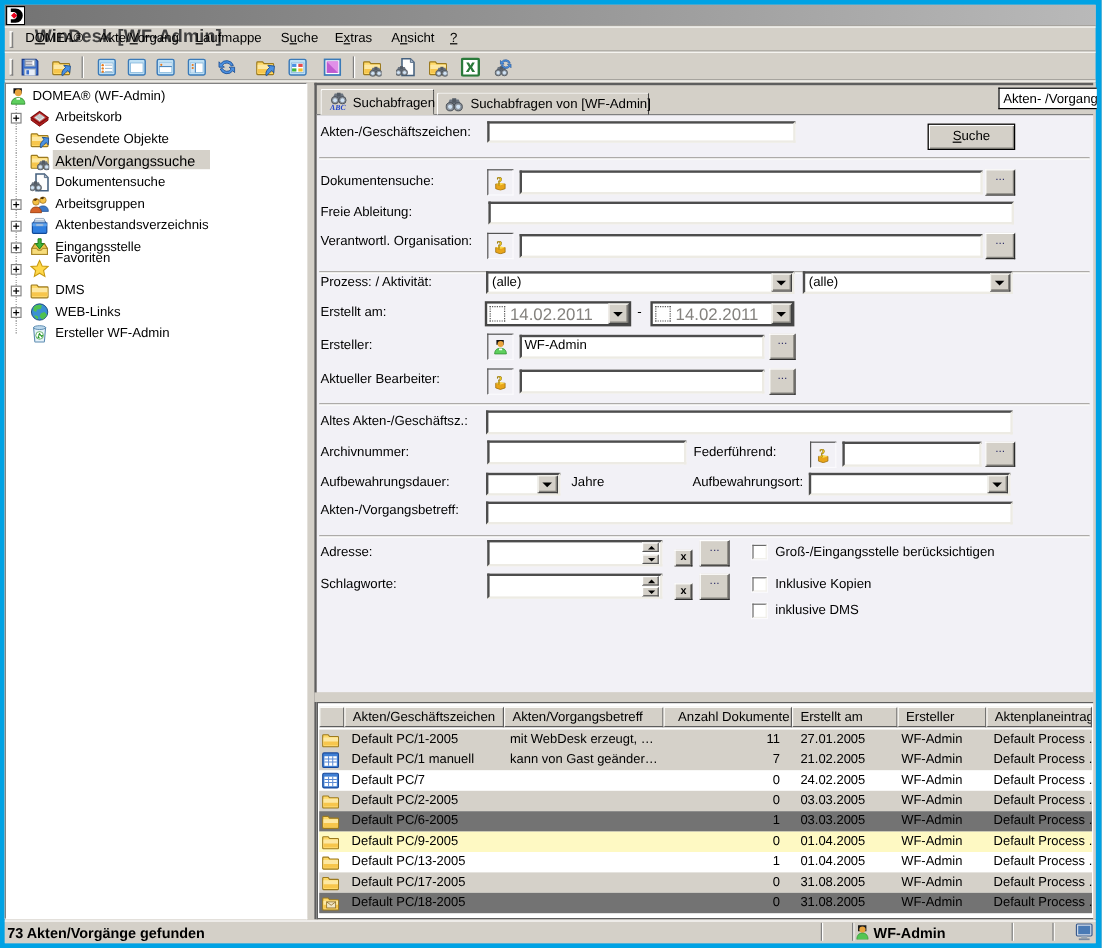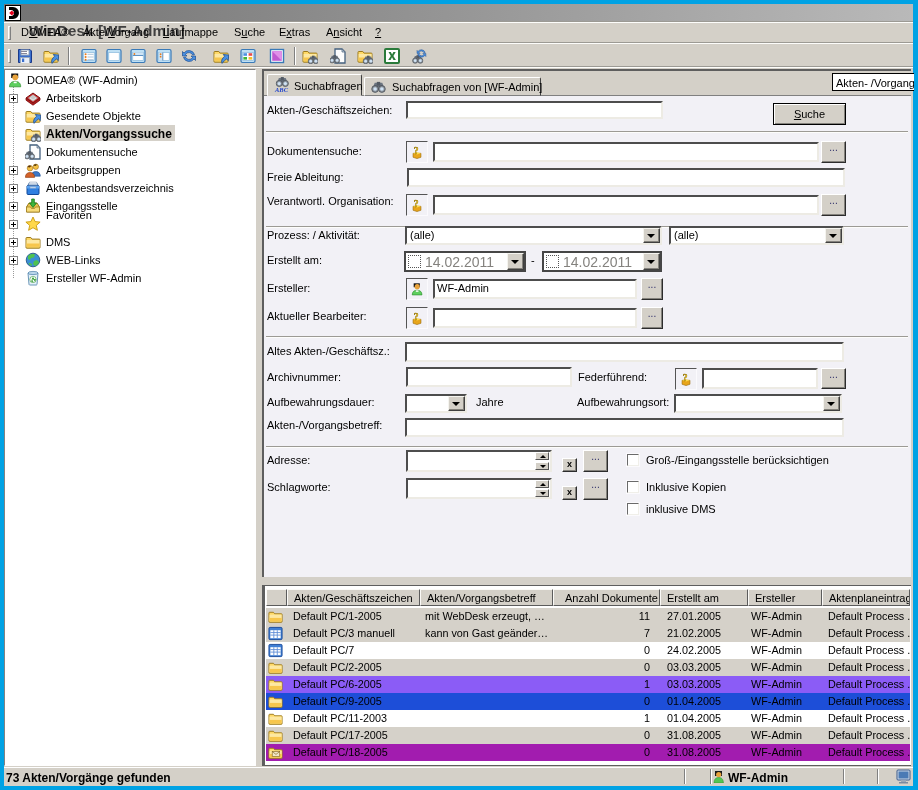--- a/index.html
+++ b/index.html
@@ -296,21 +296,21 @@
 
 <svg class="abs" style="left:25px;top:108px" width="16" height="16">
       <use href="#sendfold"></use>
     </svg>
 <div class="treetxt" style="left:46px;top:110px">Gesendete Objekte</div>
 
 <div class="abs" style="left:44px;top:125px;width:131px;height:16px;background:#d5d1c9"></div>
 <svg class="abs" style="left:25px;top:126px" width="16" height="16">
       <use href="#foldbinoc"></use>
     </svg>
-<div class="treetxt" style="left:46px;top:127px;font-weight:bold;font-size:12px">Akten/Vorgangssuche</div>
+<div class="treetxt" style="left:46px;top:127px;font-weight:normal;font-size:12px">Akten/Vorgangssuche</div>
 
 <svg class="abs" style="left:25px;top:144px" width="16" height="16">
       <use href="#pagebinoc"></use>
     </svg>
 <div class="treetxt" style="left:46px;top:146px">Dokumentensuche</div>
 
 <div class="abs exp" style="left:9px;top:166px"></div>
 <svg class="abs" style="left:25px;top:162px" width="16" height="16">
       <use href="#people"></use>
     </svg>
@@ -538,21 +538,21 @@
       <div class="cell" style="left:159px;top:2px">mit WebDesk erzeugt, …</div>
       <div class="cell" style="left:287px;top:2px;width:97px;text-align:right">11</div>
       <div class="cell" style="left:401px;top:2px">27.01.2005</div>
       <div class="cell" style="left:485px;top:2px">WF-Admin</div>
       <div class="cell" style="left:562px;top:2px;width:82px">Default Process ...</div>
     </div>
 <div class="trow" style="top:625px;background:#d5d1c9">
       <svg class="ticon" width="15" height="15">
         <use href="#grid"></use>
       </svg>
-      <div class="cell" style="left:27px;top:2px">Default PC/3 manuell</div>
+      <div class="cell" style="left:27px;top:2px">Default PC/1 manuell</div>
       <div class="cell" style="left:159px;top:2px">kann von Gast geänder…</div>
       <div class="cell" style="left:287px;top:2px;width:97px;text-align:right">7</div>
       <div class="cell" style="left:401px;top:2px">21.02.2005</div>
       <div class="cell" style="left:485px;top:2px">WF-Admin</div>
       <div class="cell" style="left:562px;top:2px;width:82px">Default Process ...</div>
     </div>
 <div class="trow" style="top:642px;background:#fff">
       <svg class="ticon" width="15" height="15">
         <use href="#grid"></use>
       </svg>
@@ -565,61 +565,61 @@
 <div class="trow" style="top:659px;background:#d5d1c9">
       <svg class="ticon" width="15" height="15">
         <use href="#fold"></use>
       </svg>
       <div class="cell" style="left:27px;top:2px">Default PC/2-2005</div>
       <div class="cell" style="left:287px;top:2px;width:97px;text-align:right">0</div>
       <div class="cell" style="left:401px;top:2px">03.03.2005</div>
       <div class="cell" style="left:485px;top:2px">WF-Admin</div>
       <div class="cell" style="left:562px;top:2px;width:82px">Default Process ...</div>
     </div>
-<div class="trow" style="top:676px;background:#8b5cf6">
+<div class="trow" style="top:676px;background:#737373">
       <svg class="ticon" width="15" height="15">
         <use href="#fold"></use>
       </svg>
       <div class="cell" style="left:27px;top:2px">Default PC/6-2005</div>
       <div class="cell" style="left:287px;top:2px;width:97px;text-align:right">1</div>
       <div class="cell" style="left:401px;top:2px">03.03.2005</div>
       <div class="cell" style="left:485px;top:2px">WF-Admin</div>
       <div class="cell" style="left:562px;top:2px;width:82px">Default Process ...</div>
     </div>
-<div class="trow" style="top:693px;background:#1d4ed8">
+<div class="trow" style="top:693px;background:#fef9c3">
       <svg class="ticon" width="15" height="15">
         <use href="#fold"></use>
       </svg>
       <div class="cell" style="left:27px;top:2px">Default PC/9-2005</div>
       <div class="cell" style="left:287px;top:2px;width:97px;text-align:right">0</div>
       <div class="cell" style="left:401px;top:2px">01.04.2005</div>
       <div class="cell" style="left:485px;top:2px">WF-Admin</div>
       <div class="cell" style="left:562px;top:2px;width:82px">Default Process ...</div>
     </div>
 <div class="trow" style="top:710px;background:#fff">
       <svg class="ticon" width="15" height="15">
         <use href="#fold"></use>
       </svg>
-      <div class="cell" style="left:27px;top:2px">Default PC/11-2003</div>
+      <div class="cell" style="left:27px;top:2px">Default PC/13-2005</div>
       <div class="cell" style="left:287px;top:2px;width:97px;text-align:right">1</div>
       <div class="cell" style="left:401px;top:2px">01.04.2005</div>
       <div class="cell" style="left:485px;top:2px">WF-Admin</div>
       <div class="cell" style="left:562px;top:2px;width:82px">Default Process ...</div>
     </div>
 <div class="trow" style="top:727px;background:#d5d1c9">
       <svg class="ticon" width="15" height="15">
         <use href="#fold"></use>
       </svg>
       <div class="cell" style="left:27px;top:2px">Default PC/17-2005</div>
       <div class="cell" style="left:287px;top:2px;width:97px;text-align:right">0</div>
       <div class="cell" style="left:401px;top:2px">31.08.2005</div>
       <div class="cell" style="left:485px;top:2px">WF-Admin</div>
       <div class="cell" style="left:562px;top:2px;width:82px">Default Process ...</div>
     </div>
-<div class="trow" style="top:744px;background:#a21caf">
+<div class="trow" style="top:744px;background:#737373">
       <svg class="ticon" width="15" height="15">
         <use href="#envel"></use>
       </svg>
       <div class="cell" style="left:27px;top:2px">Default PC/18-2005</div>
       <div class="cell" style="left:287px;top:2px;width:97px;text-align:right">0</div>
       <div class="cell" style="left:401px;top:2px">31.08.2005</div>
       <div class="cell" style="left:485px;top:2px">WF-Admin</div>
       <div class="cell" style="left:562px;top:2px;width:82px">Default Process ...</div>
     </div>
 

